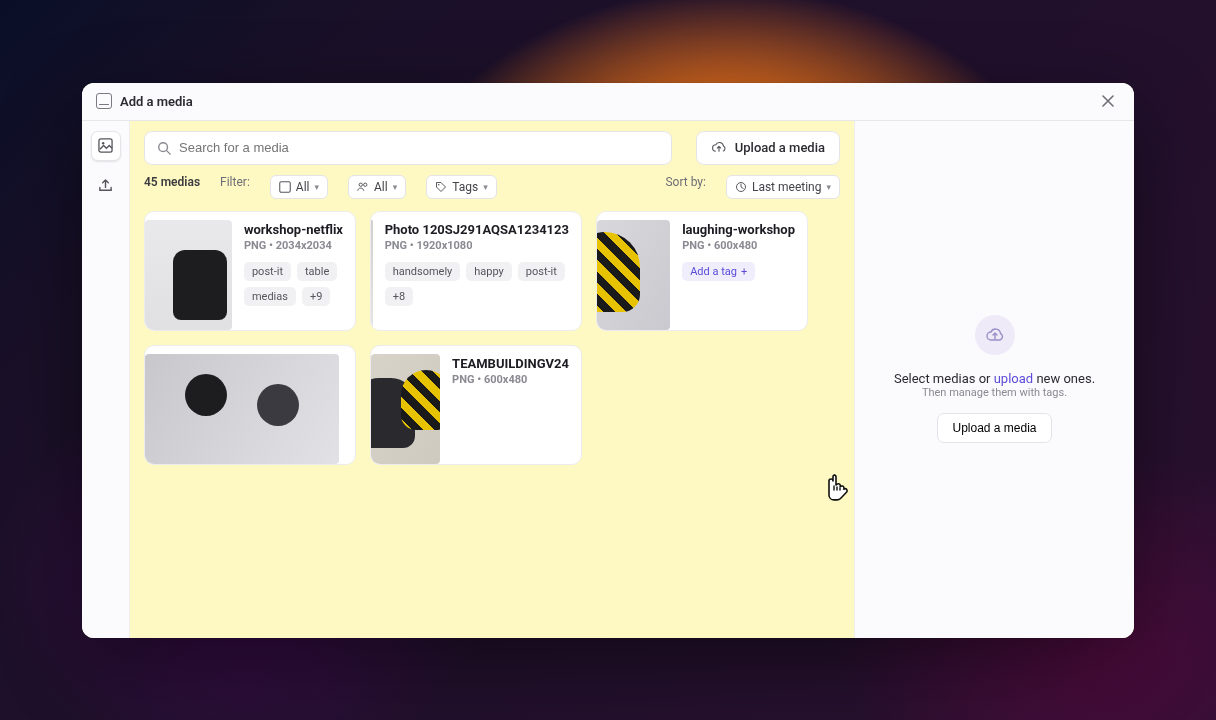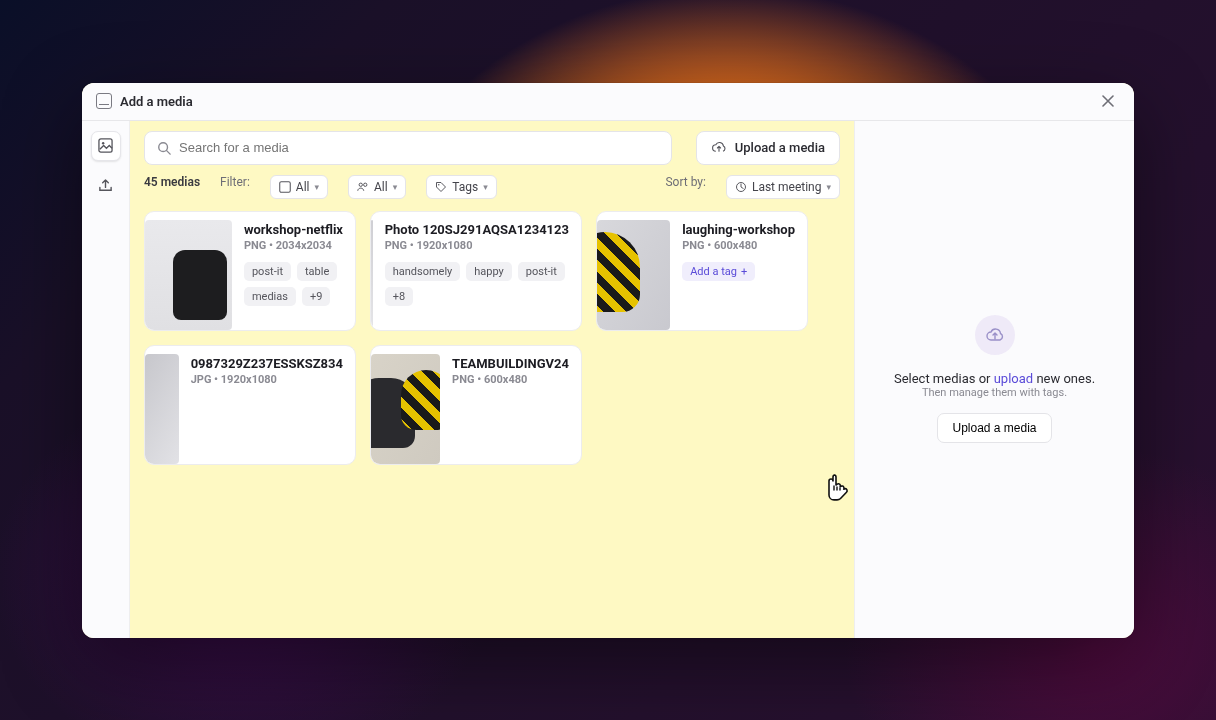--- a/index.html
+++ b/index.html
@@ -273,24 +273,20 @@
                 <span>Add a tag</span>
                 <span>+</span>
               </span>
             </div>
           </div>
         </div>
 
 
         <div class="card">
           <div class="thumb thumb5"></div>
-          <div class="card-body">
-            <div class="card-title">0987329Z237ESSKSZ834</div>
-            <div class="card-meta">JPG • 1920x1080</div>
-          </div>
         </div>
 
         <div class="card">
           <div class="thumb thumb6"></div>
           <div class="card-body">
             <div class="card-title">TEAMBUILDINGV24</div>
             <div class="card-meta">PNG • 600x480</div>
           </div>
         </div>
 

